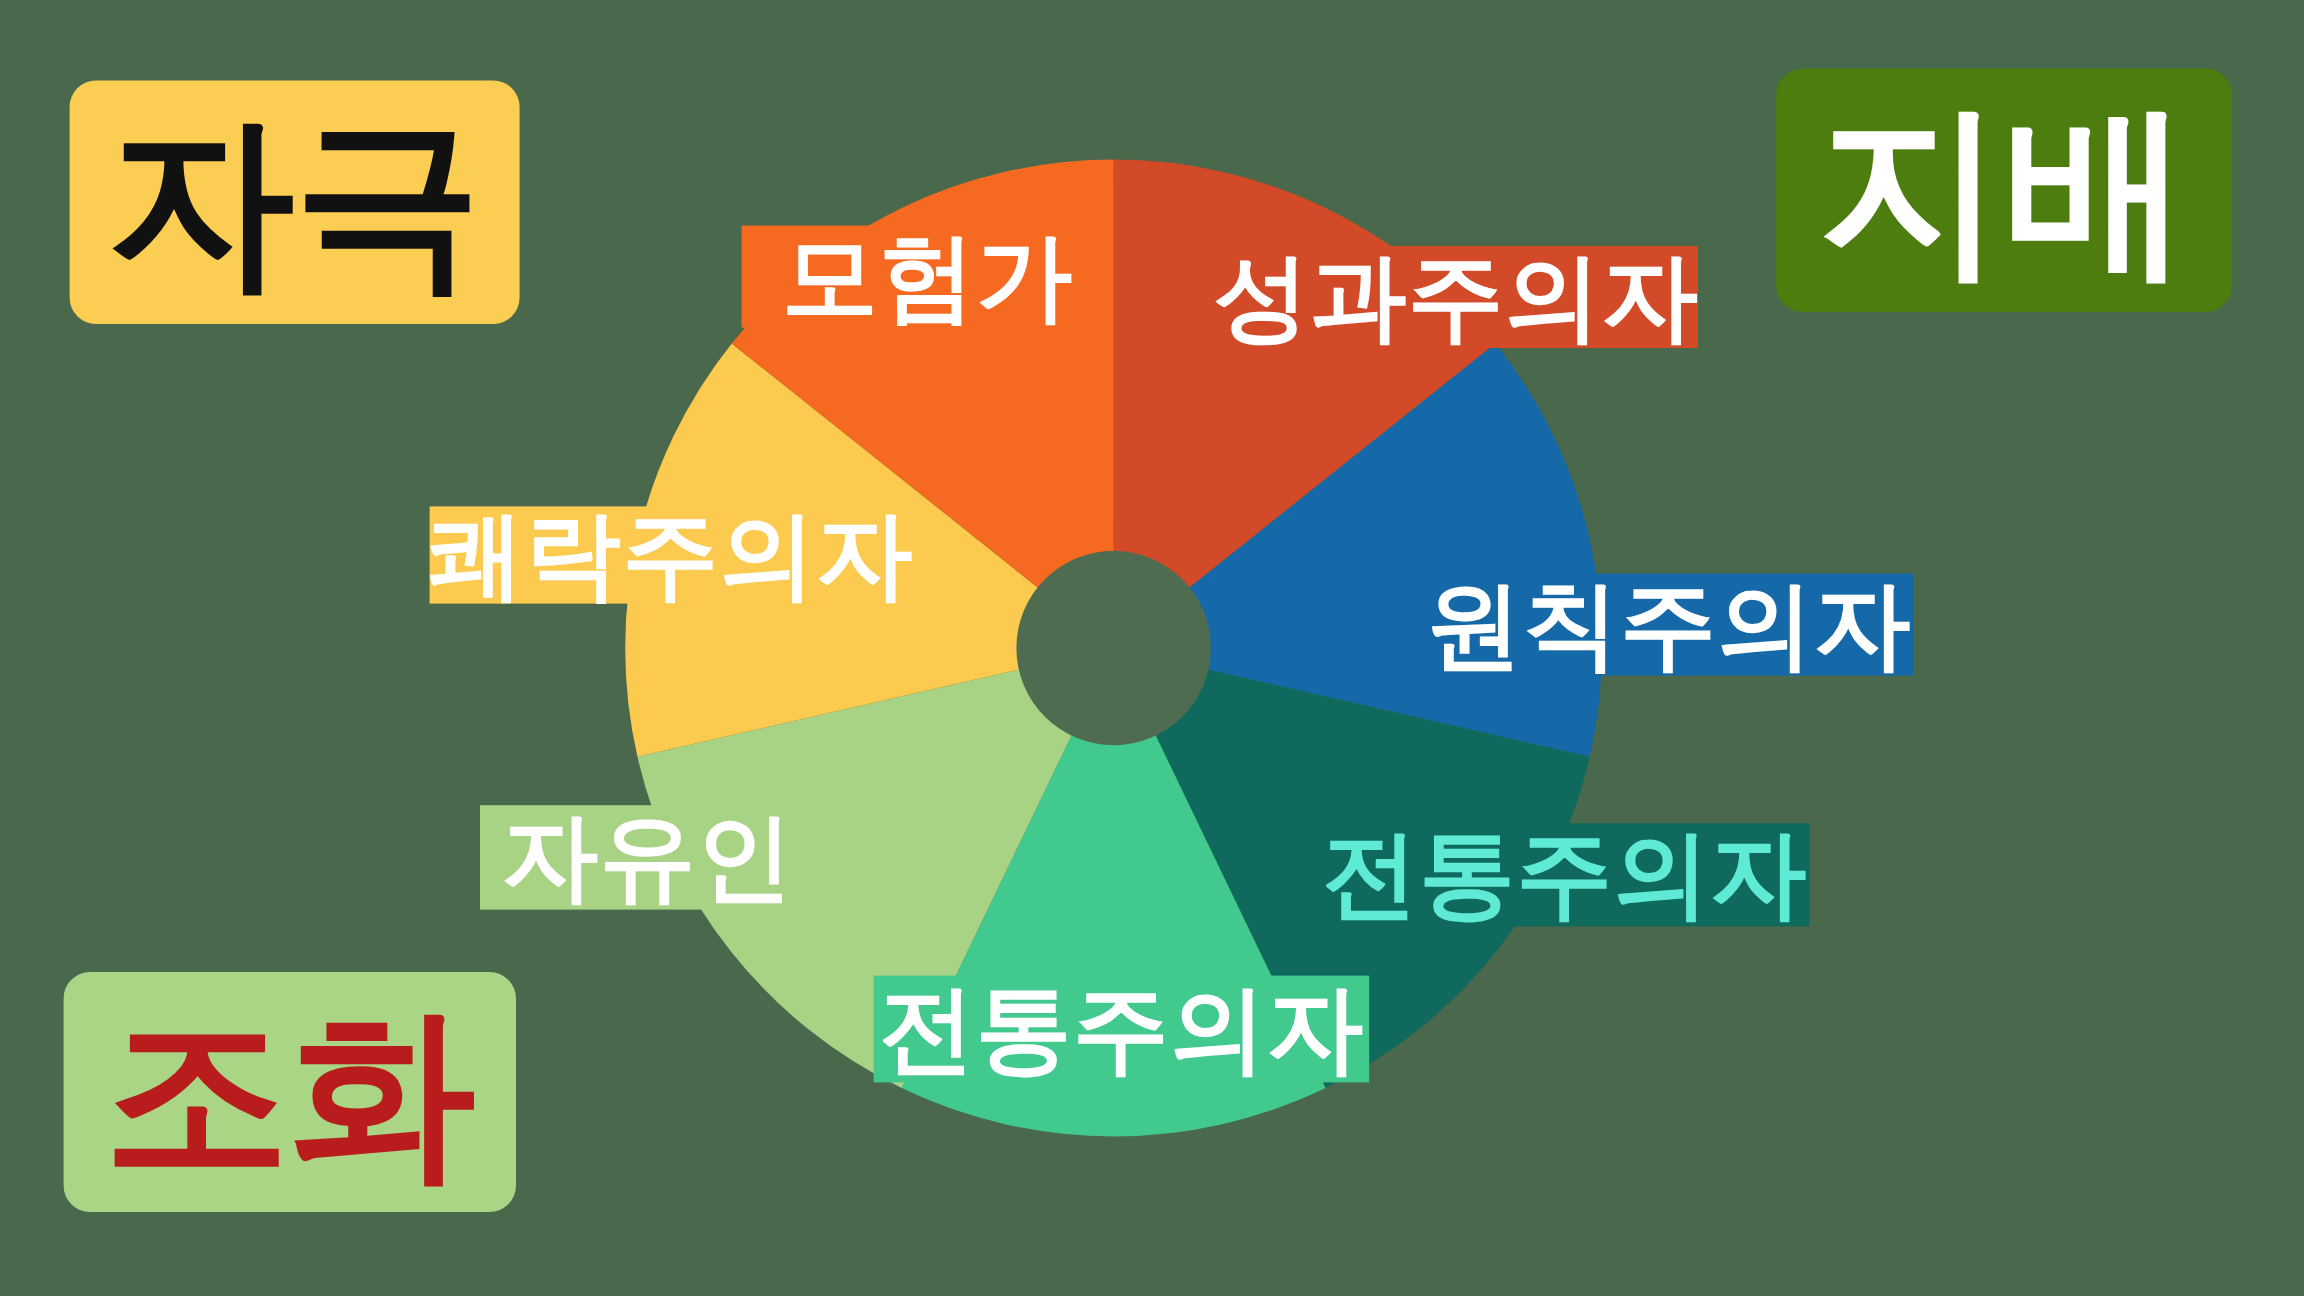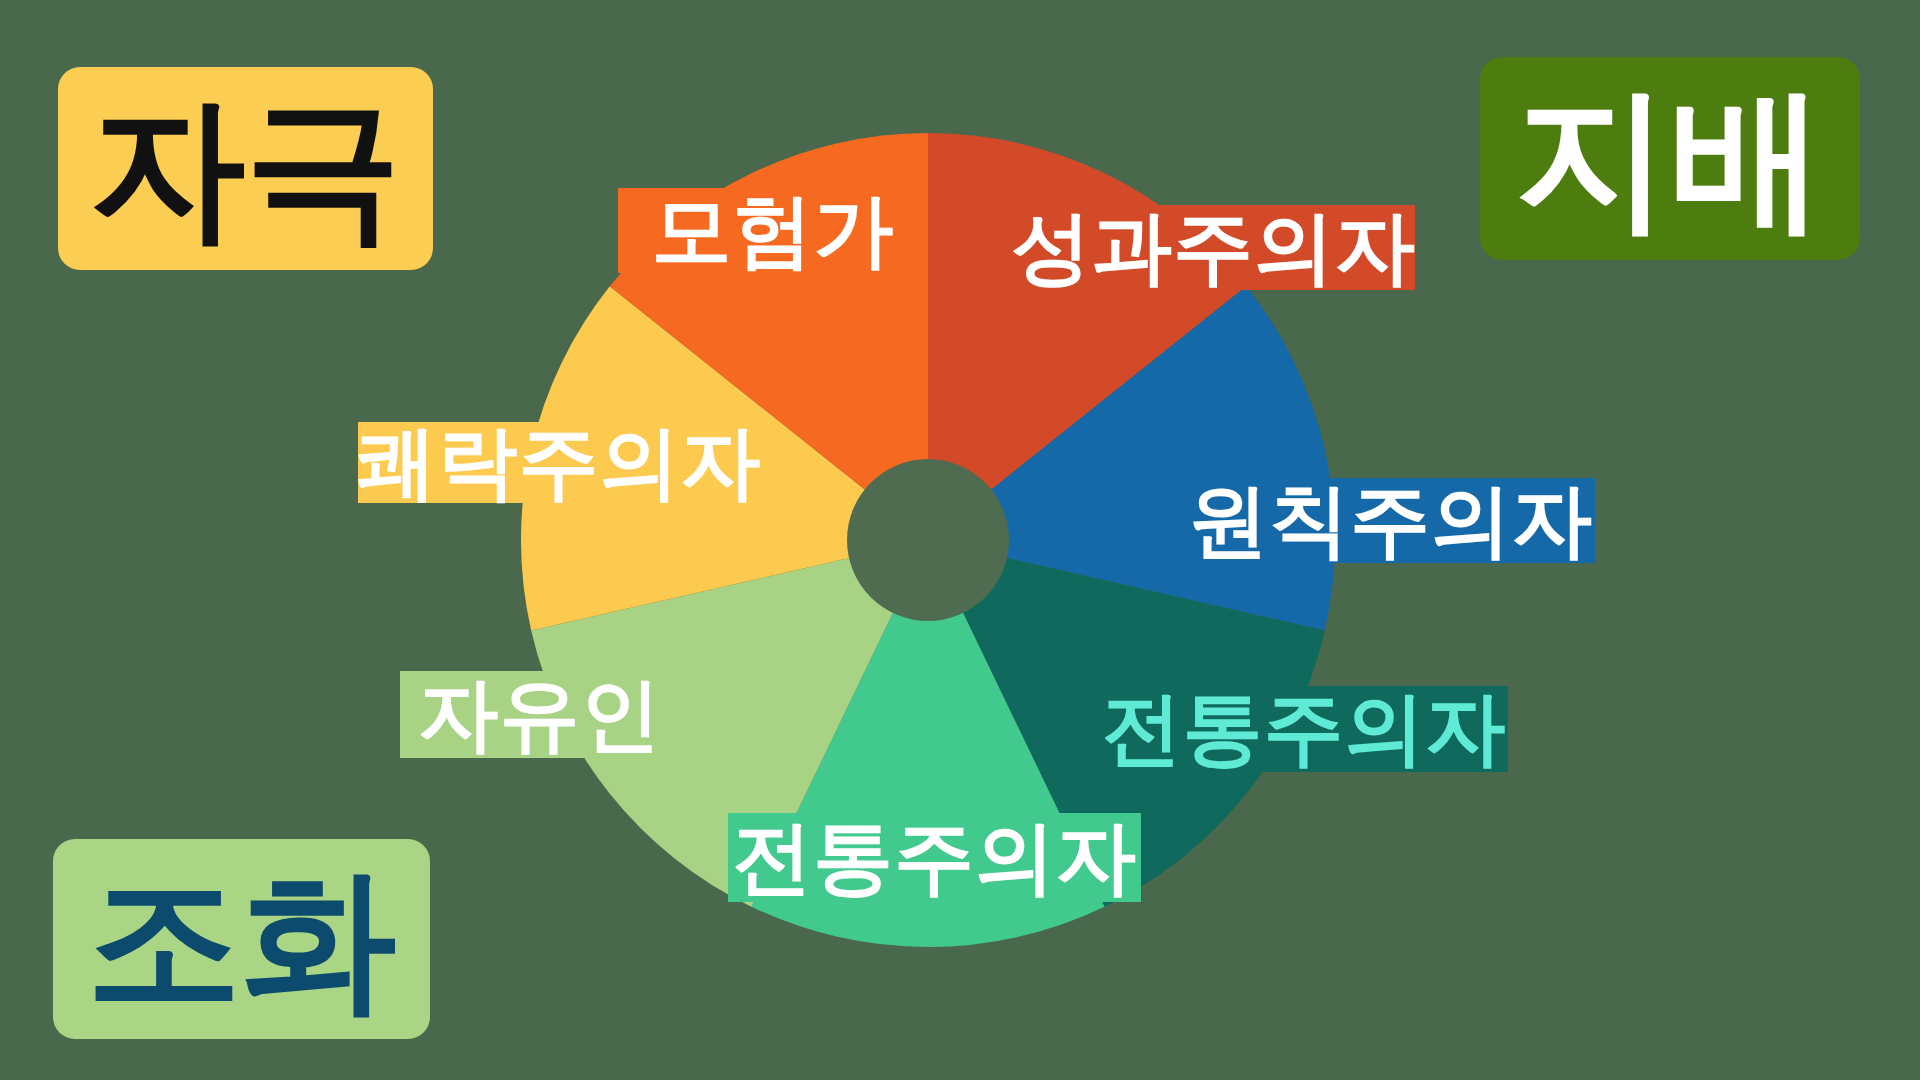--- a/index.html
+++ b/index.html
@@ -86,16 +86,16 @@
   <div class="seg-label l-hedonist" style="background-color: rgb(252, 202, 78); color: rgb(255, 255, 255);">쾌락주의자</div>
 
   <div class="seg-label l-free-spirit" style="background-color: rgb(168, 210, 132); color: rgb(255, 255, 255);">자유인</div>
 
   <div class="seg-label l-adventurer" style="background-color: rgb(245, 106, 32); color: rgb(255, 255, 255);">모험가</div>
 
   <div class="badge b-stimulation" style="background-color: rgb(251, 205, 82); color: rgb(17, 17, 17);">자극</div>
 
   <div class="badge b-dominance" style="background-color: #4d7c0f; color: rgb(255, 255, 255);">지배</div>
 
-  <div class="badge b-harmony" style="background-color: rgb(169, 213, 132); color: #0c4a6e; margin-top: 29px;">조화</div>
+  <div class="badge b-harmony" style="background-color: rgb(169, 213, 132); color: #b91c1c;">조화</div>
 
 
 </div>
 
 </body></html>

